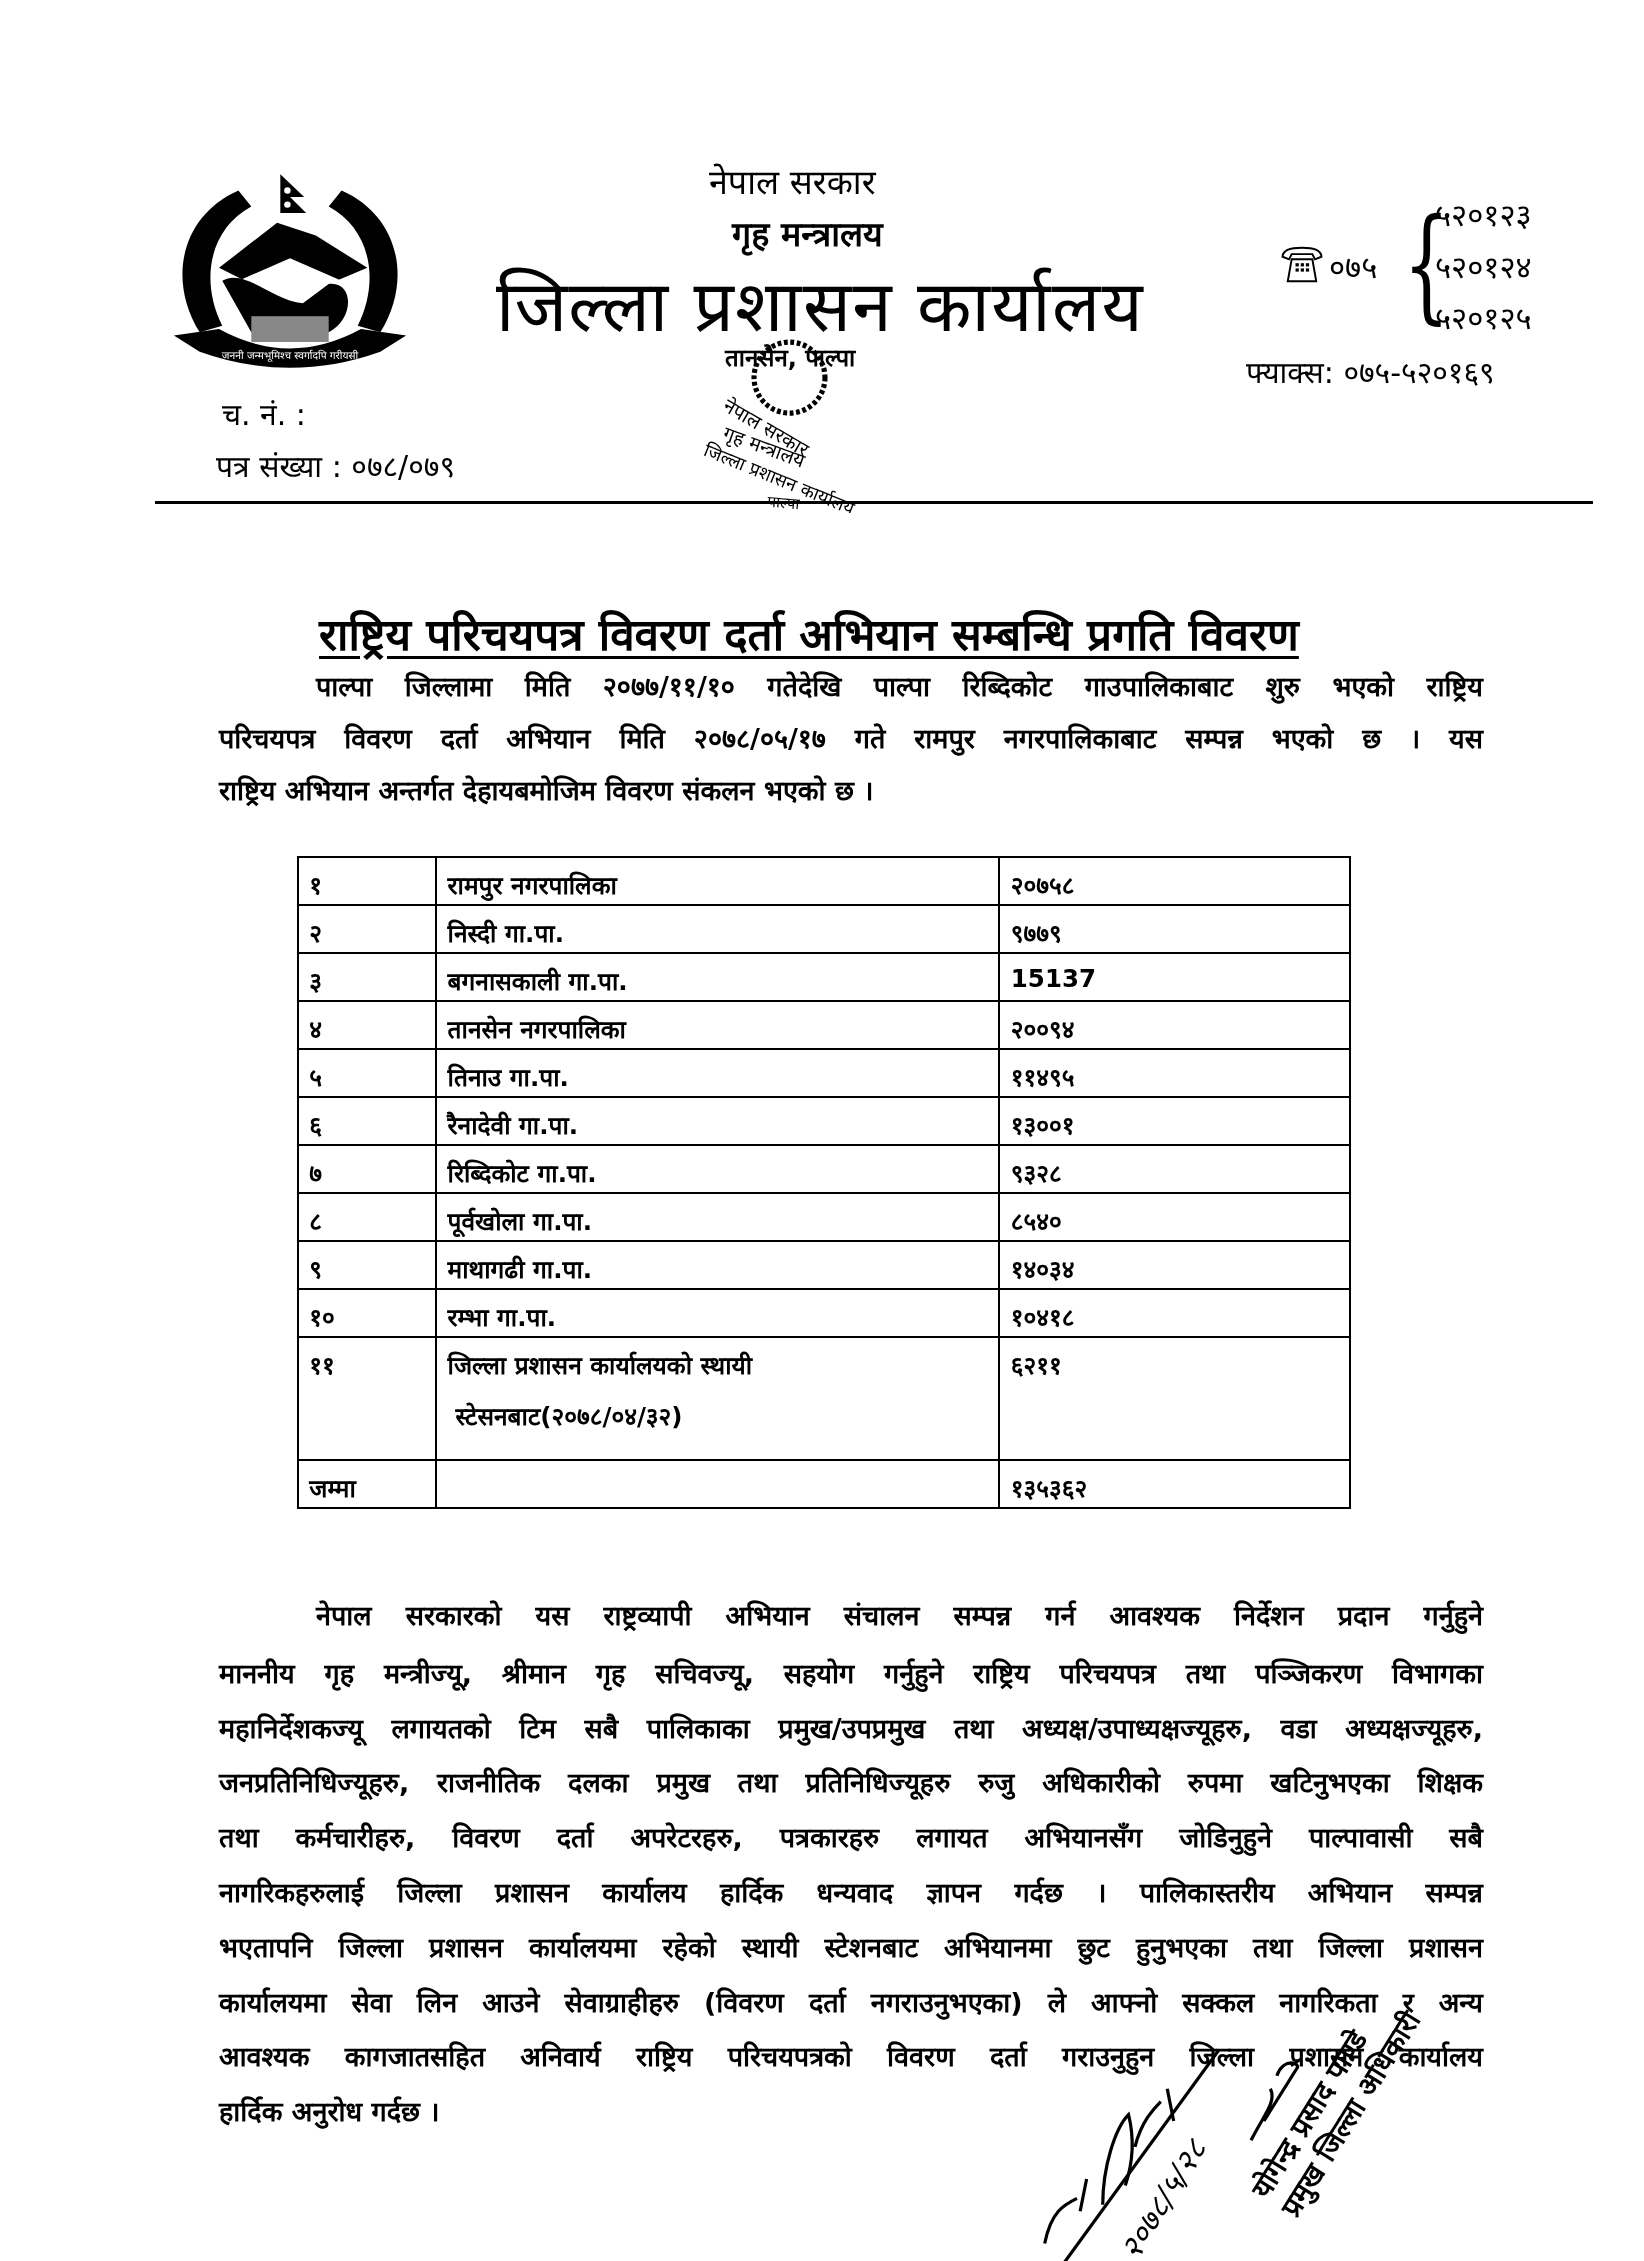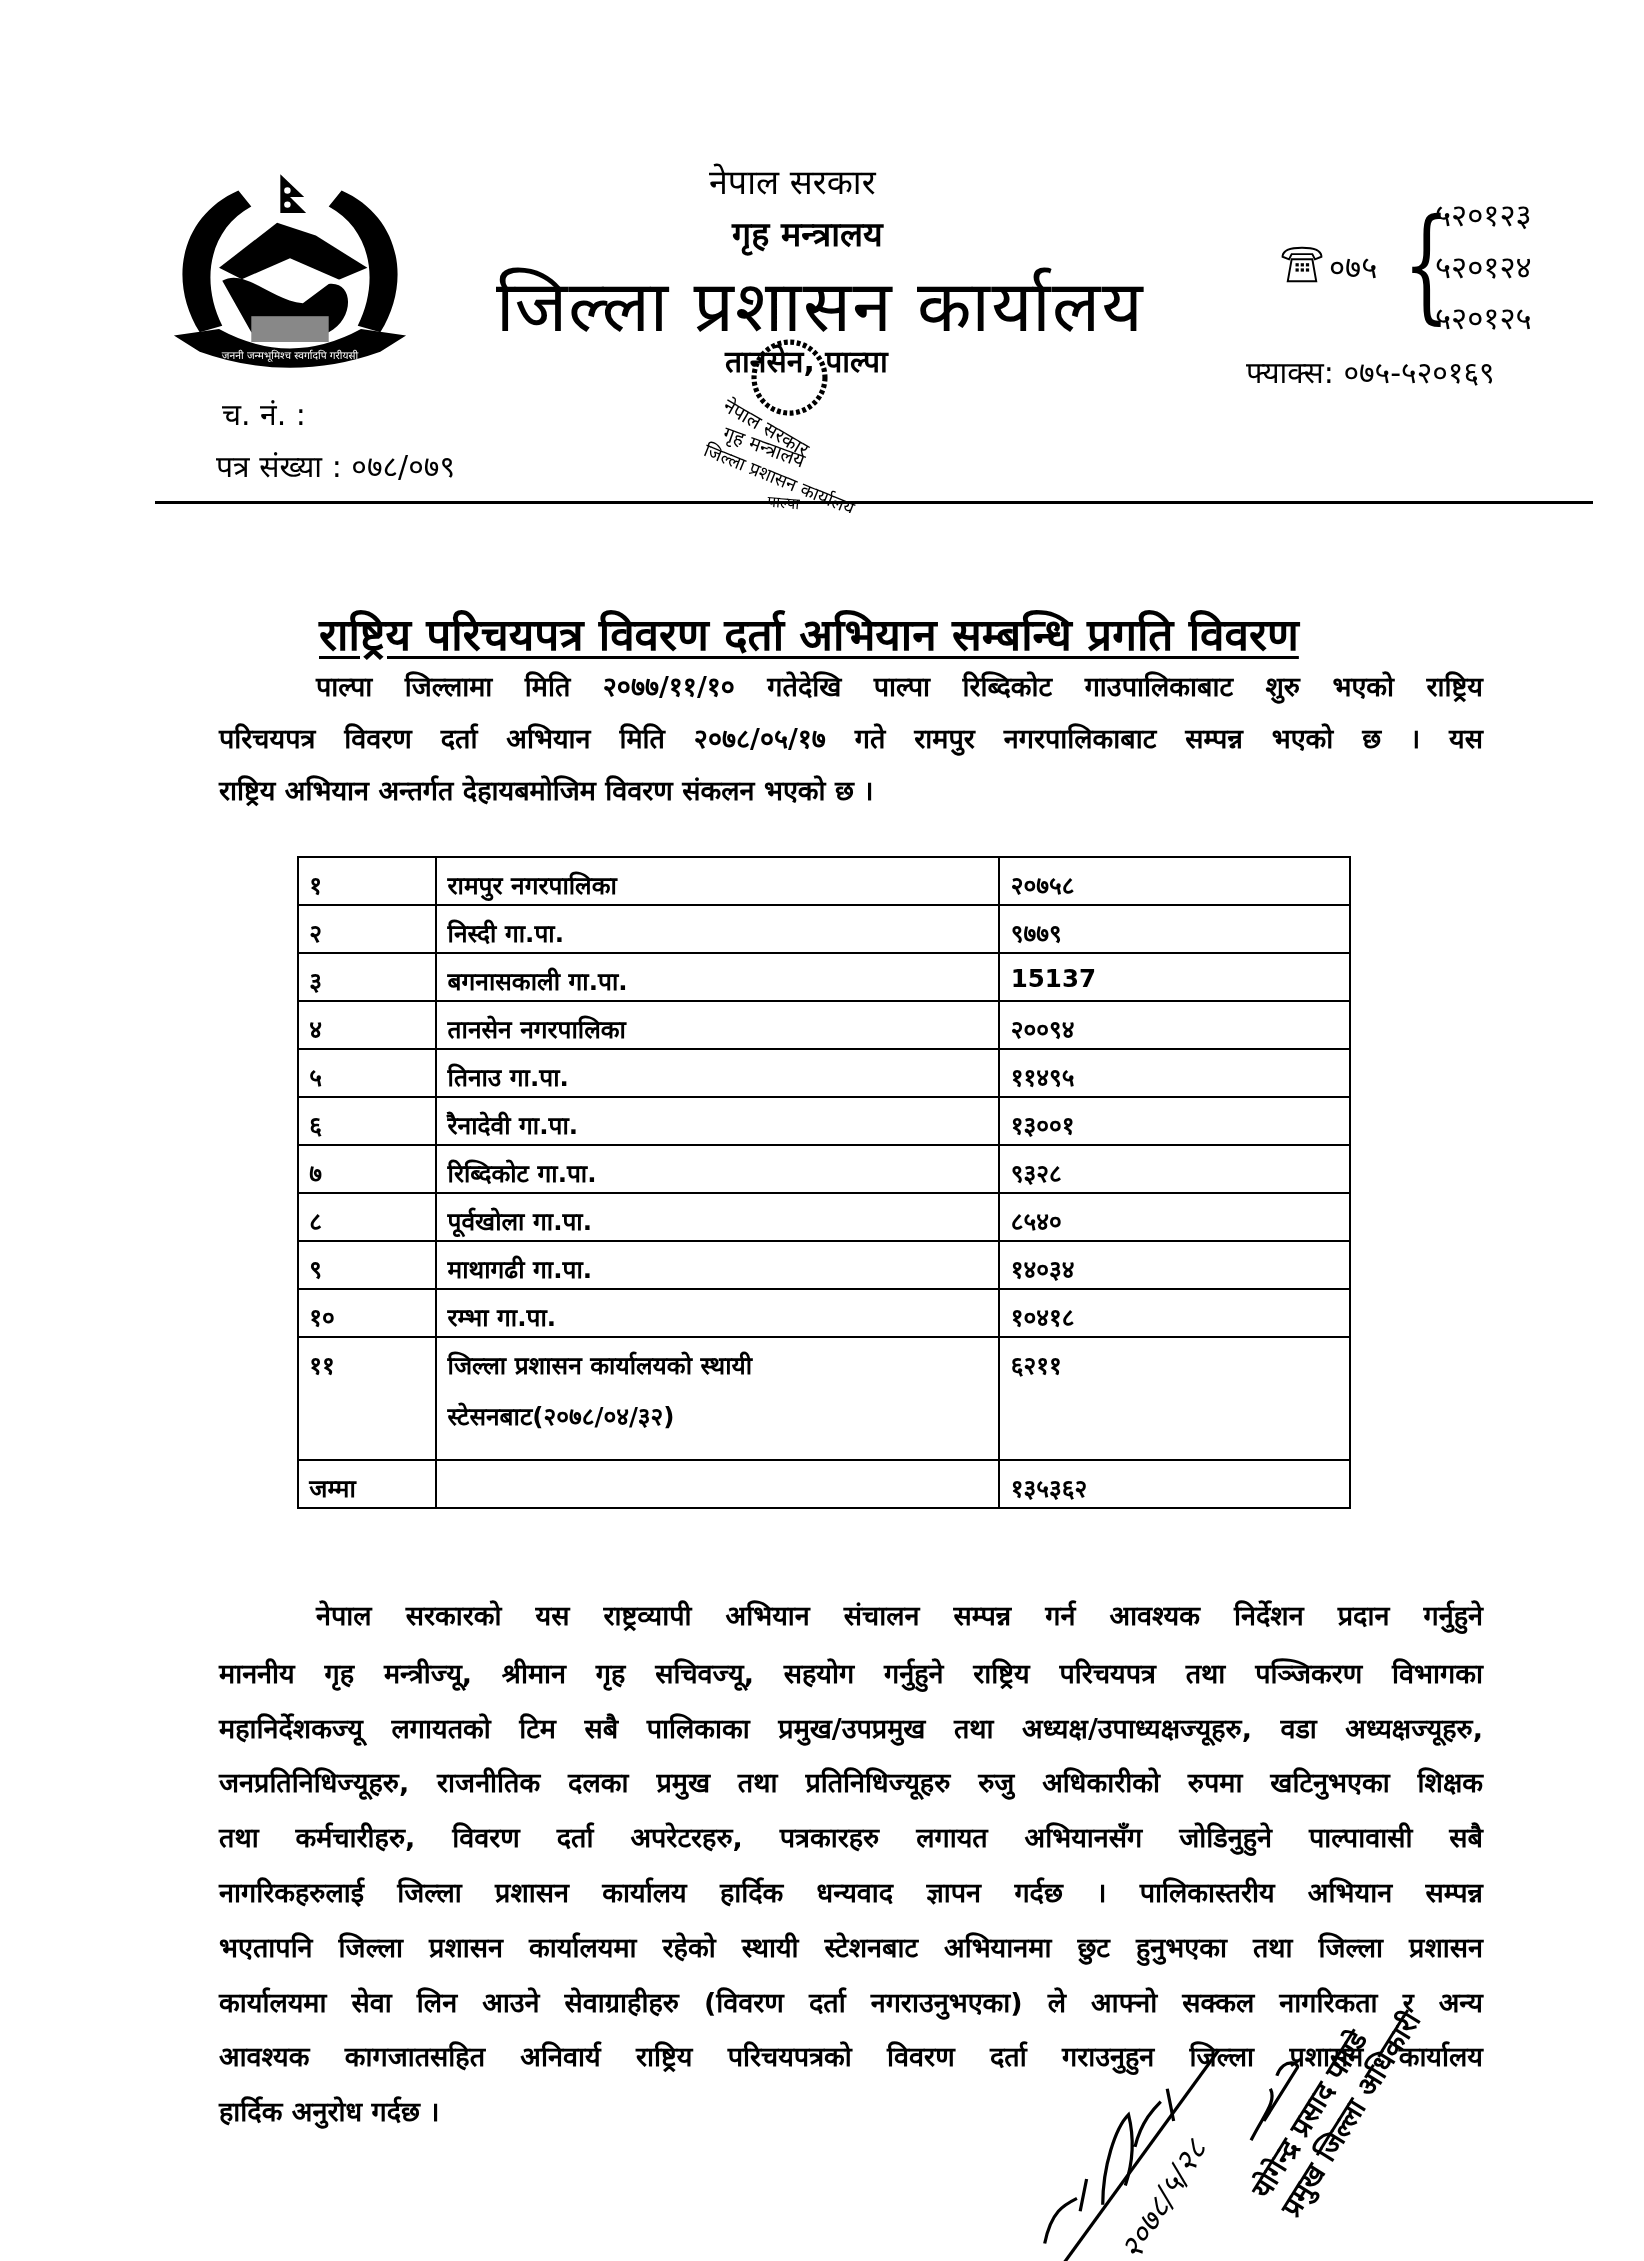--- a/index.html
+++ b/index.html
@@ -11,21 +11,21 @@
   .abs { position: absolute; }
 
   
   .emblem { left: 161px; top: 171px; width: 258px; height: 213px; }
   .emblem svg { width: 100%; height: 100%; }
   .cha-no { left: 222px; top: 393px; font-size: 30px; }
   .patra { left: 216px; top: 445px; font-size: 30px; }
   .gov { left: 709px; top: 158px; font-size: 34px; }
   .ministry { left: 732px; top: 210px; font-size: 34px; font-weight: bold; }
   .office { left: 496px; top: 255px; font-size: 71px; letter-spacing: 1.3px; }
-  .location { left: 725px; top: 340px; font-size: 30px; font-weight: bold; }
+  .location { left: 725px; top: 340px; font-size: 24px; font-weight: bold; }
 
   .phone-block { left: 1280px; top: 193px; width: 335px; height: 168px; }
   .phone-icon { position: absolute; left: 0; top: 52px; width: 44px; height: 39px; }
   .phone-code { position: absolute; left: 49px; top: 52px; font-size: 31px; }
   .brace { position: absolute; left: 123px; top: 9.7px; font-size: 123px; line-height: 1; transform: scaleX(0.6); transform-origin: left top; font-family: "DejaVu Serif", serif; }
   .phone-num { position: absolute; left: 155px; font-size: 31px; }
   .fax { left: 1246px; top: 351px; font-size: 30px; }
 
   .hr { left: 155px; top: 501px; width: 1438px; height: 3.2px; background: #000; }
 
@@ -40,21 +40,21 @@
 
   
   .tbl { left: 297px; top: 856px; width: 1054px; border-collapse: collapse; }
   .tbl td { border: 2.6px solid #000; font-size: 24.5px; font-weight: bold; vertical-align: top; padding: 10.3px 10.3px 0 10.3px; }
   .tbl td.c1 { width: 116px; }
   .tbl td.c2 { width: 542px; }
   .tbl td.c3 { width: 329px; }
   .tbl tr { height: 48px; }
   .tbl tr.hdr td { font-weight: normal; }
   .tbl tr.tall { height: 123px; }
-  .tbl .line2 { display: block; margin-top: 18px; }
+  .tbl .line2 { display: block; margin-top: 18px; margin-left: 8px; }
 
   
   .sig { left: 1006px; top: 2050px; width: 503px; height: 211px; }
   .sig svg { width: 100%; height: 100%; }
   .sig-stamp { left: 1244px; top: 2186px; font-size: 28px; font-weight: bold; transform: rotate(-58deg); transform-origin: left top; white-space: nowrap; line-height: 1.25; }
   .sig-date { left: 1109px; top: 2244px; font-size: 31px; transform: rotate(-58deg); transform-origin: left top; font-family: "DejaVu Serif", serif; font-style: italic; white-space: nowrap; }
 </style>
 </head>
 <body>
 

